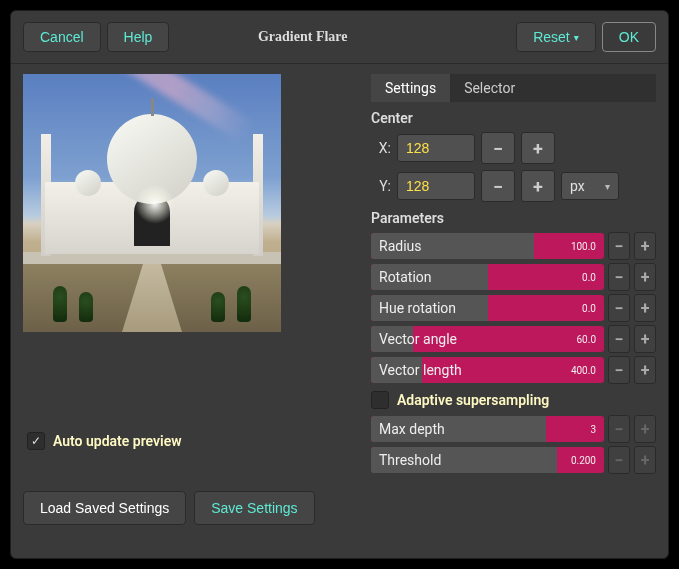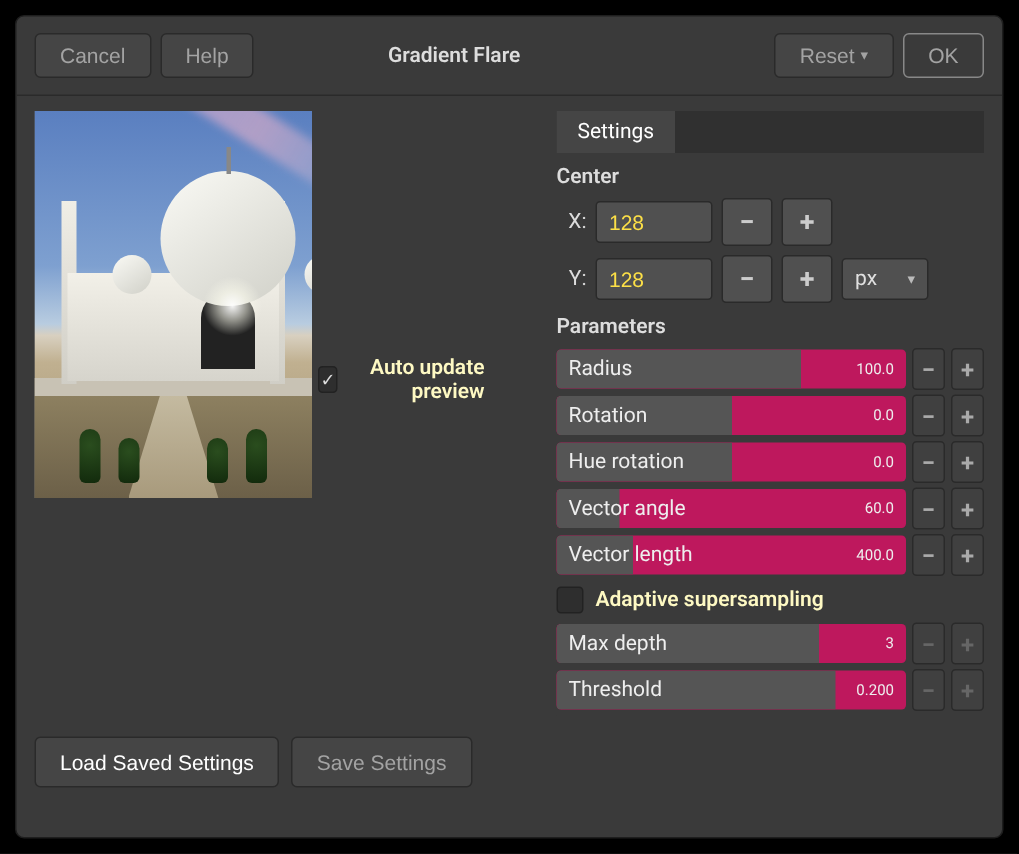--- a/index.html
+++ b/index.html
@@ -24,27 +24,27 @@
     overflow: hidden;
   }
   .titlebar {
     height: 52px;
     display: flex;
     align-items: center;
     padding: 0 12px;
     gap: 6px;
     border-bottom: 1px solid #2a2a2a;
   }
-  .title-spacer { flex: 1; text-align: center; }
+  .title-spacer { flex: 1; text-align: center; font-family: Liberation Serif, serif; }
   .title-text { font-weight: 600; color: #ddd; position: relative; left: -40px; }
   .btn {
     background: #454545;
     border: 1px solid #2a2a2a;
     border-radius: 4px;
-    color: #a3a3a3;
+    color: #5eead4;
     padding: 6px 16px;
     font-size: 14px;
     cursor: pointer;
     display: inline-flex;
     align-items: center;
     gap: 4px;
   }
   .btn.primary {
     border: 1px solid #888;
     background: #3a3a3a;
@@ -57,21 +57,21 @@
     padding: 10px 12px 14px;
   }
   .upper {
     display: flex;
     gap: 12px;
     align-items: flex-start;
   }
   .preview-col {
     width: 300px;
     display: flex;
-    flex-direction: row;
+    flex-direction: column;
     text-align: right;
   }
   .preview {
     width: 258px;
     height: 258px;
     background: #555;
     position: relative;
     overflow: hidden;
   }
   .tabs {
@@ -329,20 +329,21 @@
 
         <div class="auto-row">
           <span class="chk checked"></span>
           <span class="check-label">Auto update preview</span>
         </div>
       </div>
 
       <div class="tabs">
         <div class="tab-strip">
           <div class="tab active">Settings</div>
+          <div class="tab">Selector</div>
         </div>
 
         <div class="tab-body">
 
           <div class="section-title">Center</div>
 
           <div class="row">
             <span class="lbl">X:</span>
             <input class="num-input" value="128" style="">
             <div class="stepper">−</div>

